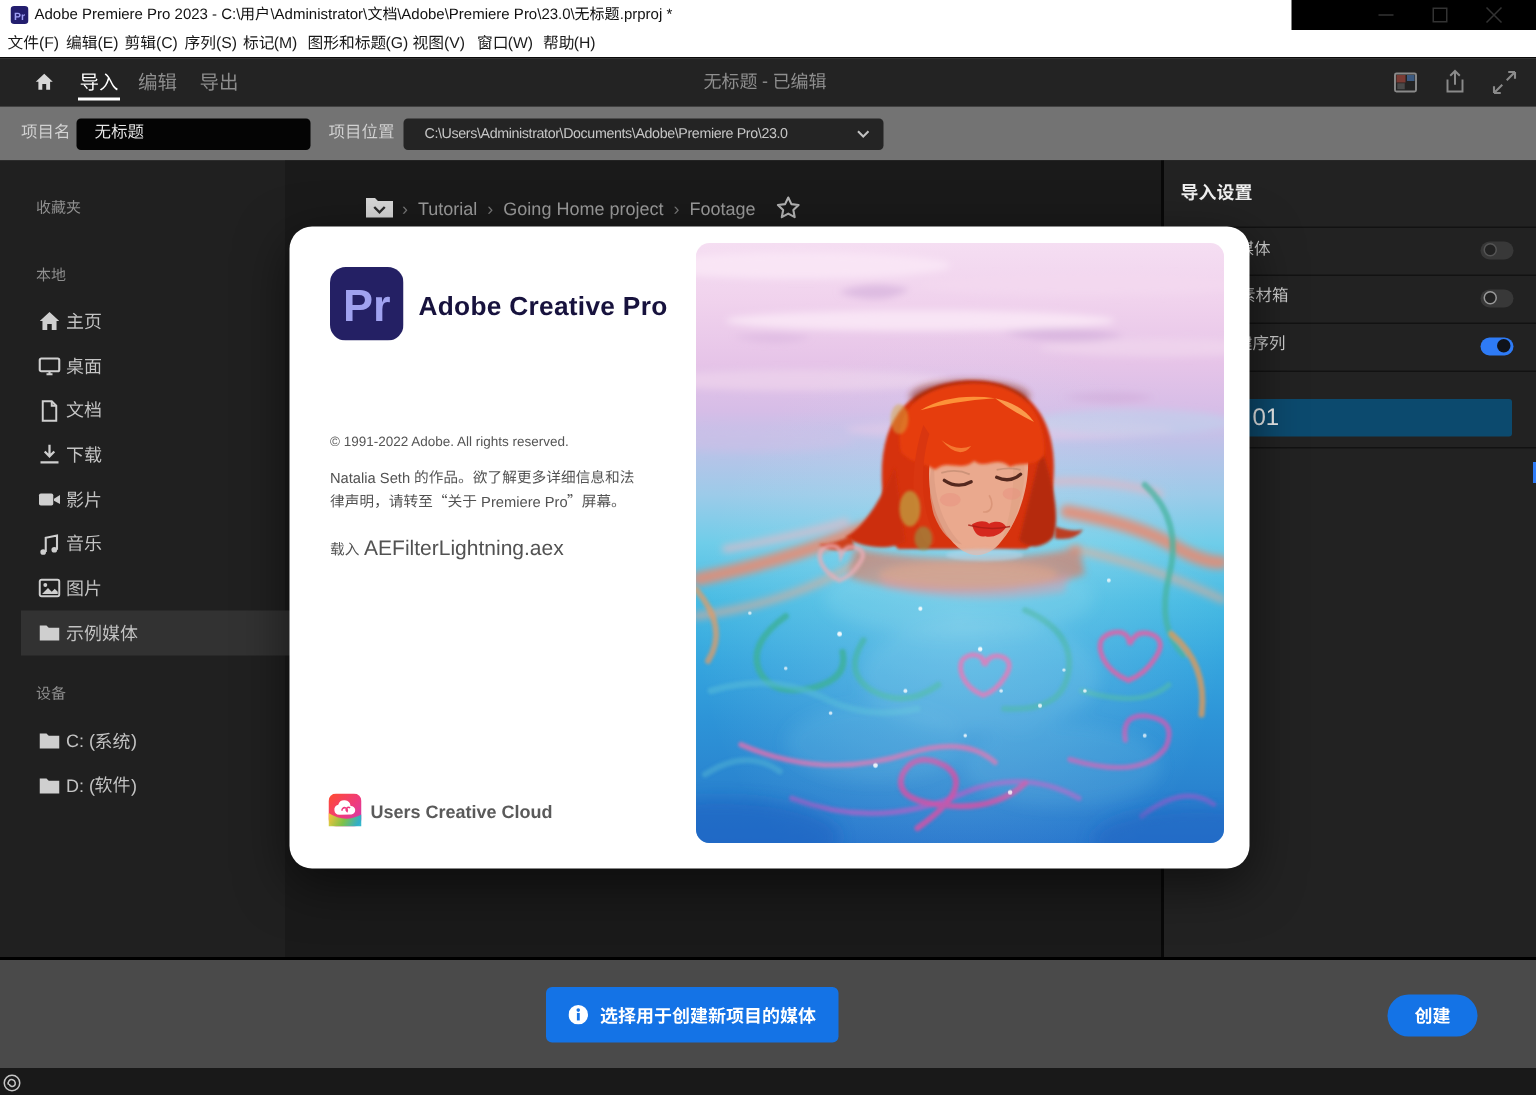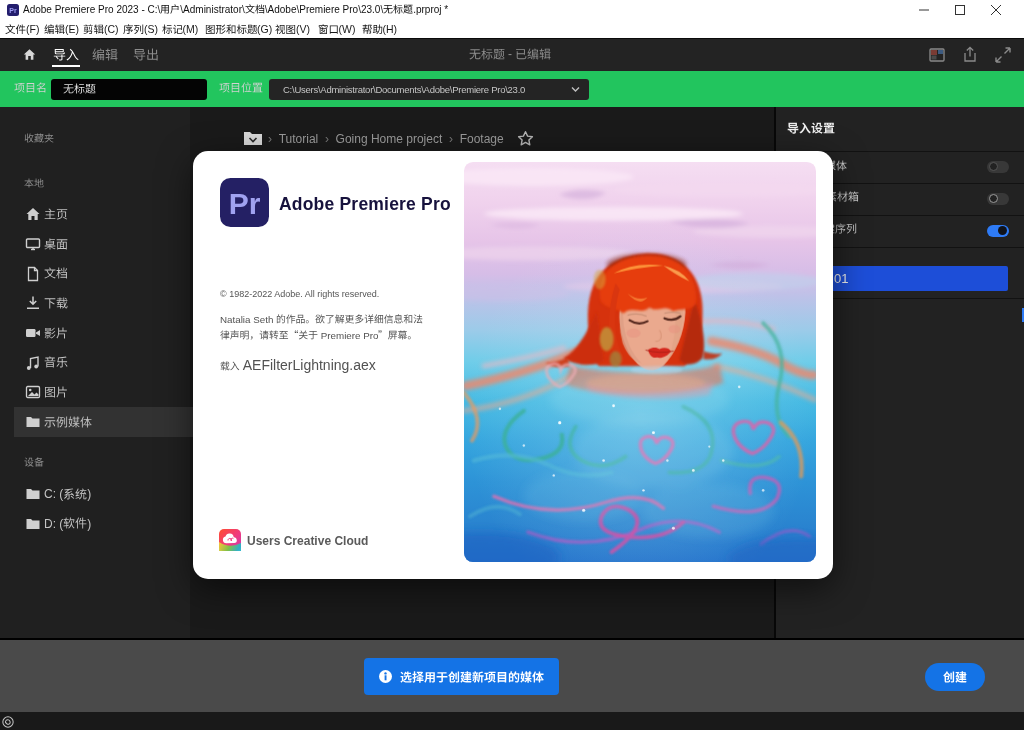--- a/index.html
+++ b/index.html
@@ -111,21 +111,21 @@
 <path id="b65b0" d="M113 655C94 709 63 766 26 804C48 818 86 846 104 861C143 816 182 745 206 679ZM354 689C382 735 416 799 432 839L513 790C502 824 487 857 468 886C493 899 541 936 560 957C647 831 659 626 659 479V472H758V965H874V472H968V361H659V204C758 186 862 160 945 128L852 39C779 73 658 106 548 126V479C548 574 545 689 513 788C496 749 463 690 432 646ZM202 227H351C341 264 323 316 308 353H190L238 340C233 309 220 262 202 227ZM195 50C205 74 216 103 225 130H53V227H189L106 247C120 279 131 321 136 353H38V451H229V528H44V629H229V842C229 852 226 855 215 855C204 855 172 855 142 854C156 882 170 924 174 952C228 952 268 951 298 935C329 918 337 892 337 844V629H503V528H337V451H520V353H415C429 321 445 282 460 243L374 227H504V130H345C334 97 317 56 302 25Z"></path>
 <path id="b7528" d="M142 97V456C142 597 133 776 23 897C50 912 99 953 118 975C190 897 227 787 244 677H450V957H571V677H782V827C782 845 775 851 757 851C738 851 672 852 615 849C631 880 650 932 654 964C745 965 806 962 847 943C888 925 902 892 902 828V97ZM260 212H450V328H260ZM782 212V328H571V212ZM260 440H450V564H257C259 526 260 490 260 457ZM782 440V564H571V440Z"></path>
 <path id="b7684" d="M536 474C585 547 647 646 675 707L777 645C746 586 679 490 630 421ZM585 31C556 150 508 271 450 357V193H295C312 151 330 99 346 49L216 30C212 78 200 143 187 193H73V940H182V866H450V396C477 413 511 438 528 454C559 411 589 356 616 295H831C821 649 808 800 777 832C765 846 754 849 734 849C708 849 648 849 584 843C605 876 621 927 623 960C682 962 743 963 781 958C822 951 850 940 877 902C919 849 930 689 943 239C944 225 944 185 944 185H661C676 143 690 100 701 58ZM182 297H342V460H182ZM182 761V564H342V761Z"></path>
 <path id="b76ee" d="M262 430H726V548H262ZM262 316V202H726V316ZM262 662H726V779H262ZM141 85V959H262V896H726V959H854V85Z"></path>
 <path id="b7f6e" d="M664 146H780V204H664ZM441 146H555V204H441ZM220 146H331V204H220ZM168 452V859H51V943H953V859H830V452H528L535 413H923V326H549L555 285H901V66H105V285H432L429 326H65V413H420L414 452ZM281 859V820H712V859ZM281 622H712V660H281ZM281 561V525H712V561ZM281 719H712V759H281Z"></path>
 <path id="b8bbe" d="M100 116C155 164 225 233 257 278L339 195C305 152 231 87 177 43ZM35 339V454H155V756C155 803 127 838 105 854C125 877 155 927 165 956C182 932 216 903 401 746C387 724 366 678 356 646L270 719V339ZM469 63V171C469 240 454 313 327 366C350 383 392 430 406 454C550 388 581 275 581 174H715V280C715 380 735 423 834 423C849 423 883 423 899 423C921 423 945 422 961 415C956 388 954 345 951 316C938 320 913 322 897 322C885 322 856 322 846 322C831 322 828 311 828 282V63ZM763 576C734 633 694 681 645 721C594 680 553 631 522 576ZM381 465V576H456L412 591C449 665 495 730 550 785C480 822 400 848 312 864C333 889 357 937 367 968C469 944 562 910 642 860C716 910 802 947 902 971C917 938 949 890 975 864C887 848 809 821 741 785C819 712 879 616 916 491L842 460L822 465Z"></path>
 <path id="b9009" d="M44 126C99 175 166 245 194 293L293 218C261 170 192 104 135 59ZM422 61C399 148 356 236 302 291C329 305 378 336 400 355C423 328 445 294 466 257H590V373H317V477H481C467 575 431 653 296 702C323 725 355 771 368 801C536 731 583 618 603 477H667V653C667 759 687 794 783 794C801 794 840 794 859 794C932 794 962 760 974 626C941 618 891 599 869 580C866 671 862 684 846 684C838 684 810 684 804 684C787 684 786 681 786 652V477H959V373H709V257H918V156H709V36H590V156H512C521 133 529 110 535 86ZM272 416H46V527H157V784C116 806 73 839 32 875L112 980C165 917 221 859 258 859C280 859 311 888 352 913C419 951 499 963 617 963C715 963 866 958 940 953C941 921 960 861 972 829C875 843 720 852 620 852C516 852 430 846 367 808C323 782 299 758 272 752Z"></path>
 <path id="b9879" d="M600 397V601C600 699 566 814 298 880C325 903 360 947 375 972C657 885 721 741 721 603V397ZM686 808C758 853 852 921 896 965L976 884C928 841 831 777 760 736ZM19 671 48 798C146 765 270 722 388 679L374 579L271 606V252H370V138H36V252H152V637ZM411 254V726H528V359H790V723H913V254H681L722 176H963V69H383V176H582C574 202 565 229 555 254Z"></path>
 </defs>
   </svg>
-<div class="ab" style="left:0;top:0;width:1024px;height:20px;background:#ffffff">
+<div class="ab" style="left:0;top:0;width:861px;height:20px;background:#ffffff">
 <svg class="ab" style="left:7px;top:4px" width="12" height="12" viewBox="0 0 12 12">
       <rect width="12" height="12" rx="2.5" fill="#231e6e"></rect>
       <text x="6" y="9" font-size="7" font-weight="bold" fill="#9e9ef5" text-anchor="middle" font-family="Liberation Sans">Pr</text>
     </svg>
 <div class="ab" style="left:23px;top:3.5px;font-size:10px;color:#111111;white-space:nowrap">Adobe Premiere Pro 2023 - C:\<svg class="ct" width="20.0" height="10.0" viewBox="0 0 2000 1000" preserveAspectRatio="xMinYMid meet" style="vertical-align:-1.30px">
         <g fill="currentColor">
           <use href="#r7528" x="0"></use>
           <use href="#r6237" x="1000"></use>
         </g>
       </svg>\Administrator\<svg class="ct" width="20.0" height="10.0" viewBox="0 0 2000 1000" preserveAspectRatio="xMinYMid meet" style="vertical-align:-1.30px">
@@ -250,21 +250,21 @@
     </svg>
 <svg class="ab" style="left:961px;top:7px" width="18" height="18" viewBox="0 0 18 18" fill="none" stroke="#8a8a8a" stroke-width="1.3">
       <path d="M4 7 L4 15 L14 15 L14 7"></path>
       <path d="M9 10.5 L9 1.5 M5.8 4.5 L9 1.3 L12.2 4.5"></path>
     </svg>
 <svg class="ab" style="left:994px;top:7px" width="18" height="18" viewBox="0 0 18 18" fill="none" stroke="#8a8a8a" stroke-width="1.4">
       <path d="M10.5 7.5 L16 2 M16 2 L11.5 2 M16 2 L16 6.5"></path>
       <path d="M7.5 10.5 L2 16 M2 16 L6.5 16 M2 16 L2 11.5"></path>
     </svg>
 </div>
-<div class="ab" style="left:0;top:71px;width:1024px;height:36px;background:#22c55e">
+<div class="ab" style="left:0;top:71px;width:1024px;height:36px;background:#737373">
 <div class="ab" style="left:14px;top:11px;font-size:11px;color:#d2d2d2"><svg class="ct" width="33.0" height="11.0" viewBox="0 0 3000 1000" preserveAspectRatio="xMinYMid meet" style="vertical-align:-1.43px">
         <g fill="currentColor">
           <use href="#r9879" x="0"></use>
           <use href="#r76ee" x="1000"></use>
           <use href="#r540d" x="2000"></use>
         </g>
       </svg></div>
 <div class="ab" style="left:51px;top:8px;width:156px;height:21px;background:#040404;border-radius:3px;color:#e8e8e8;font-size:11px;line-height:21px;padding-left:12px"><svg class="ct" width="33.0" height="11.0" viewBox="0 0 3000 1000" preserveAspectRatio="xMinYMid meet" style="vertical-align:-1.43px">
         <g fill="currentColor">
           <use href="#r65e0" x="0"></use>
@@ -455,35 +455,35 @@
         <use href="#r5e8f" x="2000"></use>
         <use href="#r5217" x="3000"></use>
       </g>
     </svg></div>
 <div class="ab" style="left:987px;top:160.5px;width:22px;height:12px;border-radius:6px;background:#383838"></div>
 <div class="ab" style="left:988.5px;top:162.0px;width:9px;height:9px;border-radius:50%;background:#222;border:1.2px solid #555"></div>
 <div class="ab" style="left:987px;top:192.5px;width:22px;height:12px;border-radius:6px;background:#383838"></div>
 <div class="ab" style="left:988.5px;top:194.0px;width:9px;height:9px;border-radius:50%;background:#222;border:1.2px solid #999"></div>
 <div class="ab" style="left:987px;top:224.5px;width:22px;height:12px;border-radius:6px;background:#2e7bf6"></div>
 <div class="ab" style="left:998px;top:226px;width:9px;height:9px;border-radius:50%;background:#10131a"></div>
-<div class="ab" style="left:786px;top:266px;width:222px;height:25px;background:#1d4ed8;border-radius:2px;color:#ededed;font-size:13px;line-height:25px;padding-left:10px"><svg class="ct" width="34.5" height="11.5" viewBox="0 0 3000 1000" preserveAspectRatio="xMinYMid meet" style="vertical-align:-1.50px">
+<div class="ab" style="left:786px;top:266px;width:222px;height:25px;background:#0c4a6e;border-radius:2px;color:#ededed;font-size:16px;line-height:25px;padding-left:10px"><svg class="ct" width="34.5" height="11.5" viewBox="0 0 3000 1000" preserveAspectRatio="xMinYMid meet" style="vertical-align:-1.50px">
       <g fill="currentColor">
         <use href="#r65e0" x="0"></use>
         <use href="#r6807" x="1000"></use>
         <use href="#r9898" x="2000"></use>
       </g>
     </svg> 01</div>
 <div class="ab" style="left:1022px;top:308px;width:2px;height:14px;background:#2e7bf6"></div>
 <div class="ab" style="left:193px;top:151px;width:640px;height:428px;background:#fff;border-radius:15px;box-shadow:0 10px 34px rgba(0,0,0,0.55)"></div>
 <svg class="ab" style="left:220px;top:178px" width="49" height="49" viewBox="0 0 49 49">
     <rect width="49" height="49" rx="10.5" fill="#242064"></rect>
     <text x="24.5" y="36" font-size="30" font-weight="bold" fill="#a0a2f0" text-anchor="middle" font-family="Liberation Sans">Pr</text>
   </svg>
-<div class="ab" style="left:279px;top:194px;font-size:17.5px;font-weight:bold;color:#17123d;letter-spacing:0.2px">Adobe Premiere Pro</div>
-<div class="ab" style="left:220px;top:289px;font-size:9px;color:#555555">© 1982-2022 Adobe. All rights reserved.</div>
+<div class="ab" style="left:279px;top:194px;font-size:17.5px;font-weight:bold;color:#17123d;letter-spacing:0.2px">Adobe Creative Pro</div>
+<div class="ab" style="left:220px;top:289px;font-size:9px;color:#555555">© 1991-2022 Adobe. All rights reserved.</div>
 <div class="ab" style="left:220px;top:312px;font-size:9.8px;color:#525252;line-height:15.5px;white-space:nowrap">Natalia Seth <svg class="ct" width="147.0" height="9.8" viewBox="0 0 15000 1000" preserveAspectRatio="xMinYMid meet" style="vertical-align:-1.27px">
       <g fill="currentColor">
         <use href="#r7684" x="0"></use>
         <use href="#r4f5c" x="1000"></use>
         <use href="#r54c1" x="2000"></use>
         <use href="#r3002" x="3000"></use>
         <use href="#r6b32" x="4000"></use>
         <use href="#r4e86" x="5000"></use>
         <use href="#r89e3" x="6000"></use>
         <use href="#r66f4" x="7000"></use>

